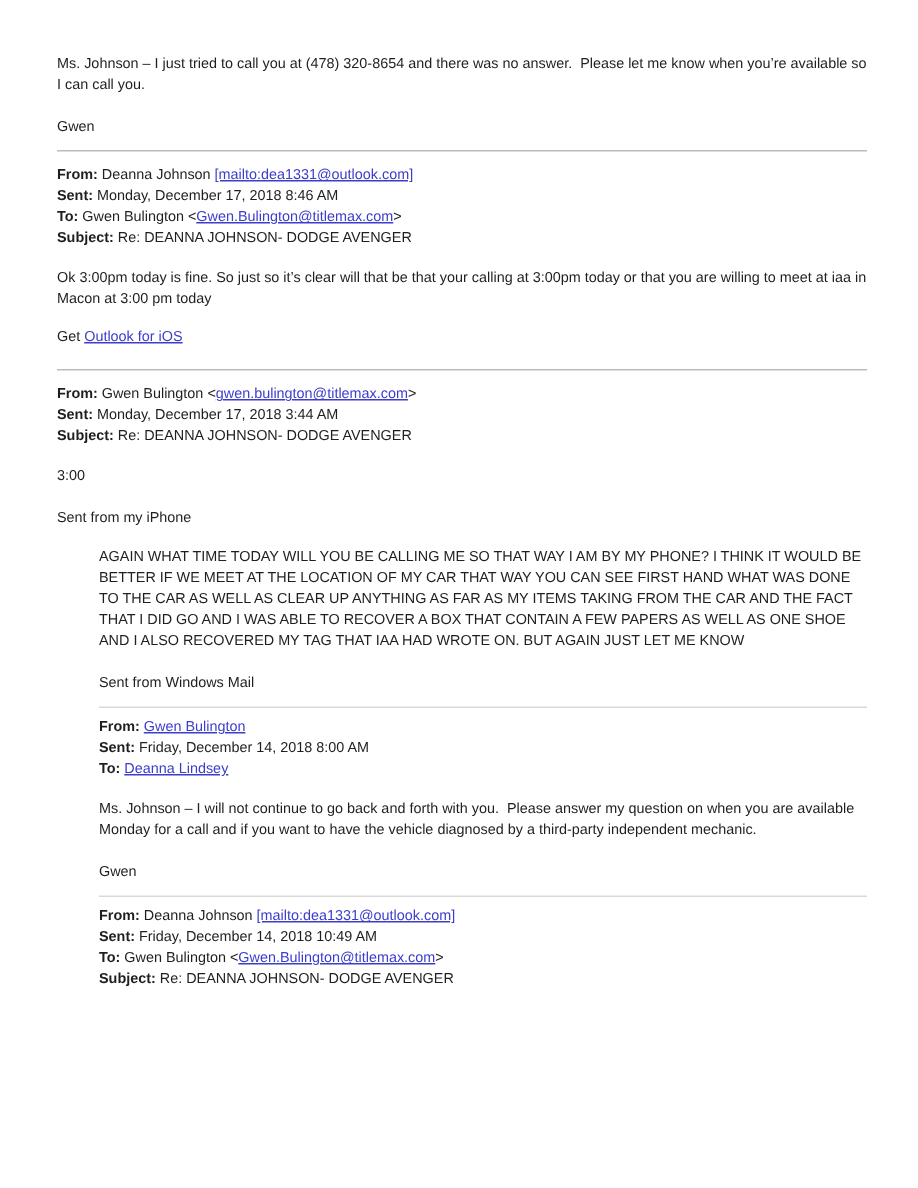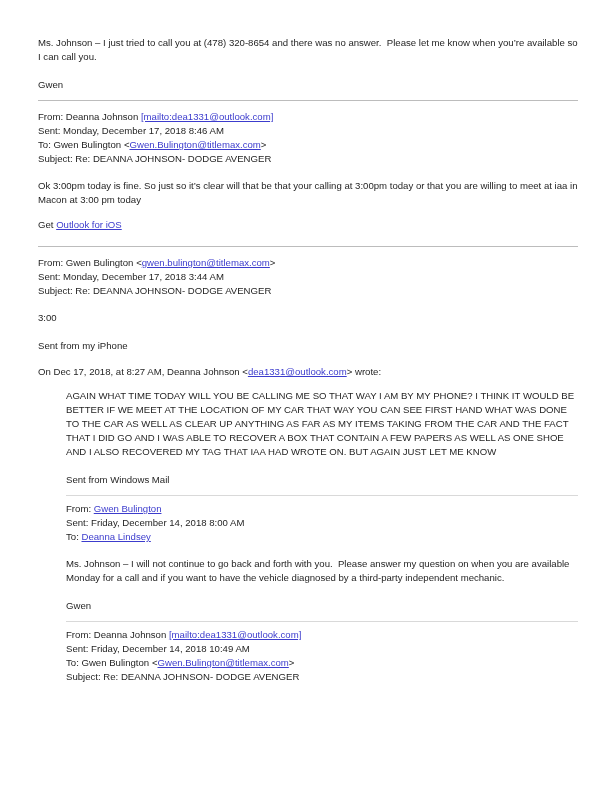--- a/index.html
+++ b/index.html
@@ -10,21 +10,21 @@
     box-sizing: border-box;
     padding: 36px 34px 0 38px;
     background: #ffffff;
     overflow: hidden;
     font-family: "Liberation Sans", sans-serif;
     font-size: 9.6px;
     line-height: 14px;
     color: #1f1f1f;
   }
   p { margin: 0; white-space: pre-wrap; }
-  .b { font-weight: normal; text-align: center; }
+  .b { font-weight: bold; text-align: center; }
   .lnk { color: #3c3ccd; text-decoration: underline; cursor: pointer; }
   .para { margin-bottom: 14px; }
   .sig { margin-bottom: 8px; }
   .hdr { margin-bottom: 13px; }
   .body-mb11 { margin-bottom: 11px; }
   .getline { margin-bottom: 14px; }
   hr.rule {
     border: none; border-top: 1.5px solid #bcbcbc;
     margin: 0 0 9px 0;
   }
@@ -60,21 +60,20 @@
 
   <div class="hdr">
     <p><span class="b">From:</span><span> Gwen Bulington &lt;</span><a class="lnk">gwen.bulington@titlemax.com</a><span>&gt;</span></p>
     <p><span class="b">Sent:</span><span> Monday, December 17, 2018 3:44 AM</span></p>
     <p><span class="b">Subject:</span><span> Re: DEANNA JOHNSON- DODGE AVENGER</span></p>
   </div>
 
   <p class="para">3:00</p>
   <p class="mb12">Sent from my iPhone</p>
 
-  <p class="mb10"><span>On Dec 17, 2018, at 8:27 AM, Deanna Johnson &lt;</span><a class="lnk">dea1331@outlook.com</a><span>&gt; wrote:</span></p>
 
   <div class="quote">
     <p class="para">AGAIN WHAT TIME TODAY WILL YOU BE CALLING ME SO THAT WAY I AM BY MY PHONE? I THINK IT WOULD BE BETTER IF WE MEET AT THE LOCATION OF MY CAR THAT WAY YOU CAN SEE FIRST HAND WHAT WAS DONE TO THE CAR AS WELL AS CLEAR UP ANYTHING AS FAR AS MY ITEMS TAKING FROM THE CAR AND THE FACT THAT I DID GO AND I WAS ABLE TO RECOVER A BOX THAT CONTAIN A FEW PAPERS AS WELL AS ONE SHOE AND I ALSO RECOVERED MY TAG THAT IAA HAD WROTE ON. BUT AGAIN JUST LET ME KNOW</p>
     <p class="sig">Sent from Windows Mail</p>
 
     <hr class="rule-faint">
 
     <div class="hdr">
       <p><span class="b">From:</span><span> </span><a class="lnk">Gwen Bulington</a></p>
       <p><span class="b">Sent:</span><span> Friday, December 14, 2018 8:00 AM</span></p>

